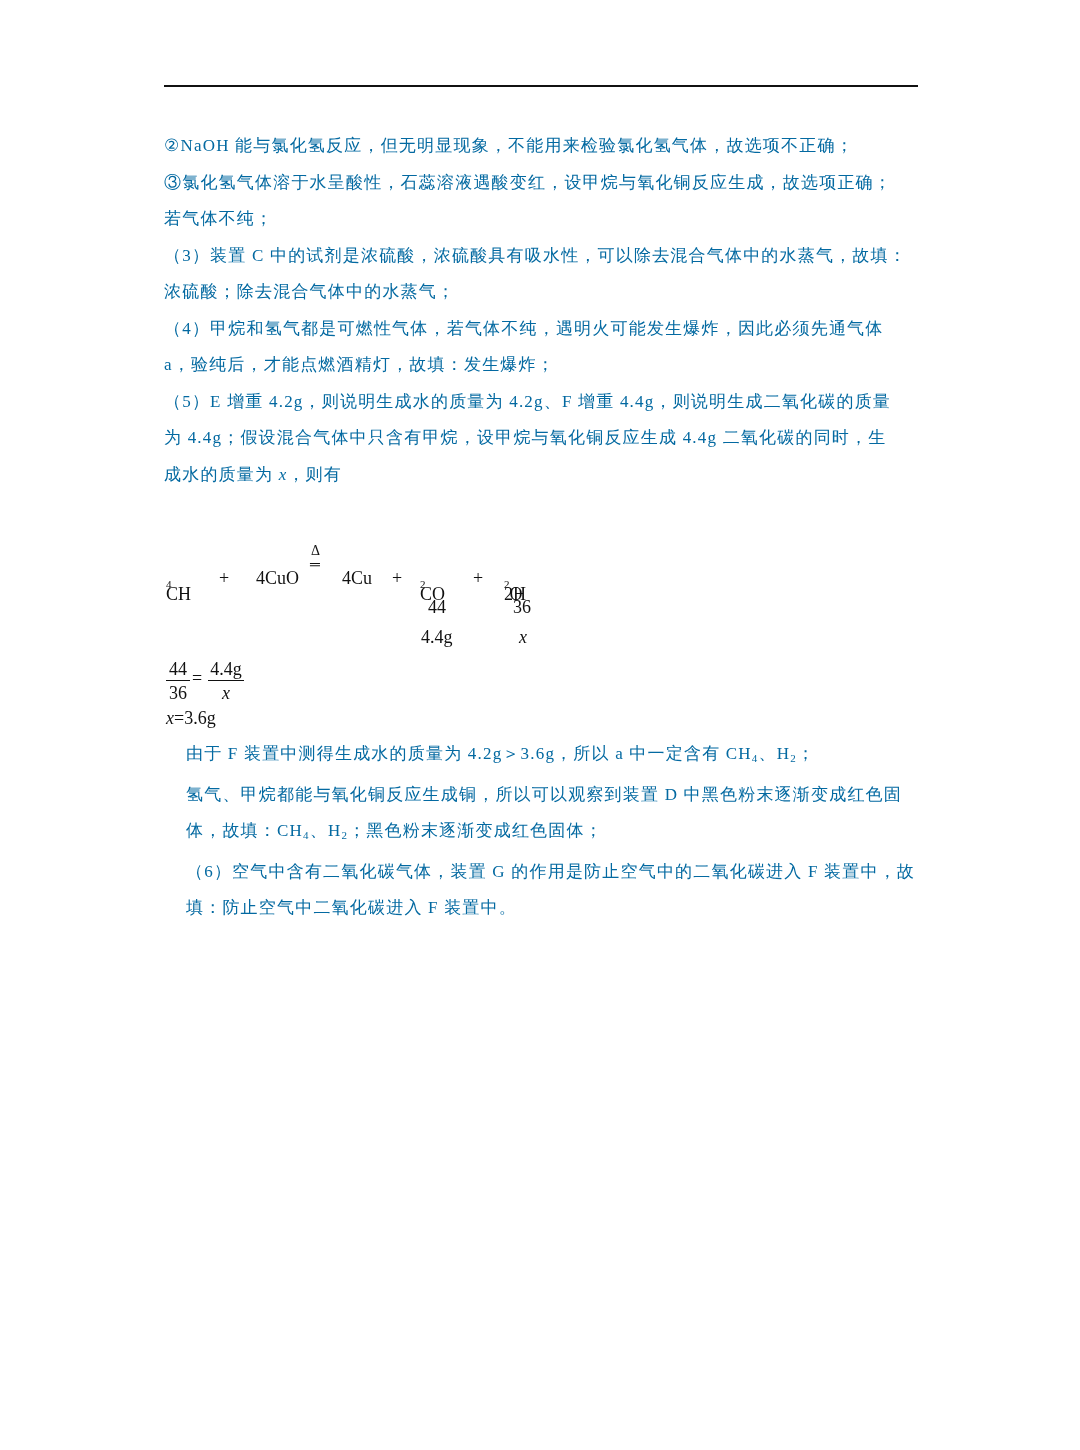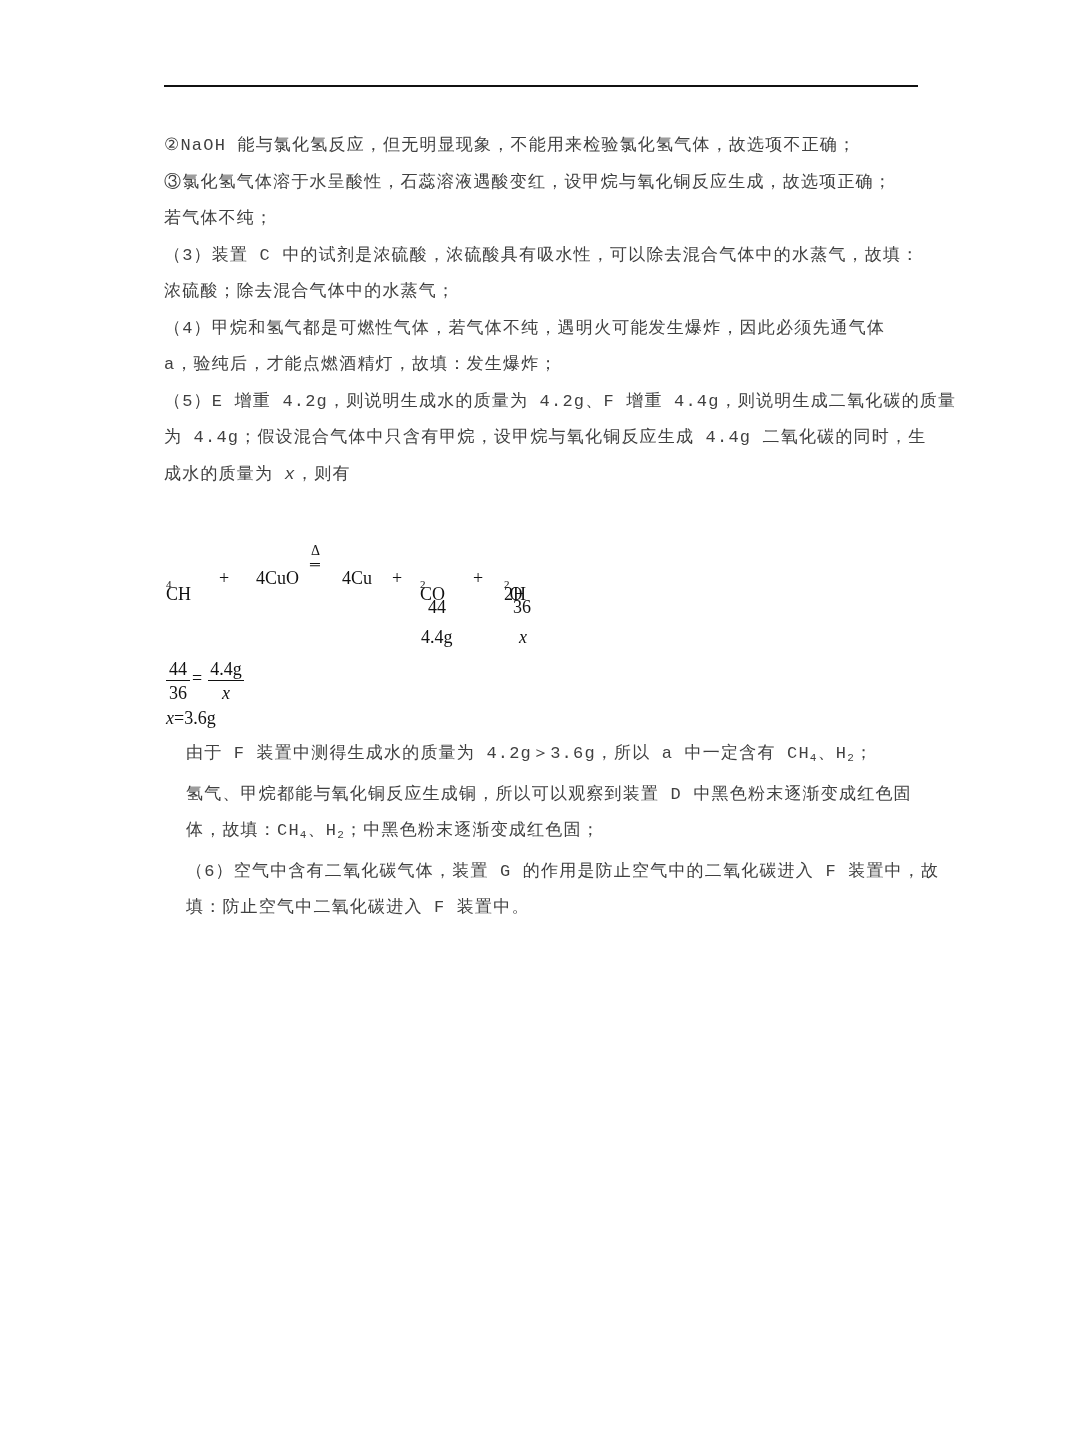--- a/index.html
+++ b/index.html
@@ -1,21 +1,21 @@
 <!DOCTYPE html>
 <html><head>
   <meta charset="utf-8">
   <style>
     html, body { margin: 0; padding: 0; background: #ffffff; }
     body { width: 1080px; height: 1450px; position: relative; overflow: hidden; }
     .rule { position: absolute; left: 164px; top: 85px; width: 754px; height: 2px; background: #111; }
     .page { position: absolute; left: 164px; top: 128px; width: 756px; }
     .red {
-      color: #404040;
-      font-family: Liberation Mono, monospace;
+      color: #0369a1;
+      font-family: Liberation Serif, serif;
       font-size: 17px;
       line-height: 36.5px;
       letter-spacing: 1.2px;
       margin: 0;
       white-space: nowrap;
     }
     .black {
       color: #111;
       font-family: "Liberation Serif", "DejaVu Serif", serif;
       font-size: 18px;
@@ -82,16 +82,16 @@
     <span class="num">4.4g</span>
     <span class="bar"></span>
     <i class="den">x</i>
   </div>
   <span class="ratio" style="left:166px; top:708px;"><i>x</i><span>=3.6g</span></span>
 </div>
 
 <div class="page" style="top:736px;margin-left:22px;">
   <p class="red"><span>由于 F 装置中测得生成水的质量为 4.2g＞3.6g，所以 a 中一定含有 CH</span><sub>4</sub><span>、H</span><sub>2</sub><span>；</span></p>
   <p class="red">氢气、甲烷都能与氧化铜反应生成铜，所以可以观察到装置 D 中黑色粉末逐渐变成红色固</p>
-  <p class="red"><span>体，故填：CH</span><sub>4</sub><span>、H</span><sub>2</sub><span>；中黑色粉末逐渐变成红色固；</span></p>
+  <p class="red"><span>体，故填：CH</span><sub>4</sub><span>、H</span><sub>2</sub><span>；黑色粉末逐渐变成红色固体；</span></p>
   <p class="red">（6）空气中含有二氧化碳气体，装置 G 的作用是防止空气中的二氧化碳进入 F 装置中，故</p>
   <p class="red">填：防止空气中二氧化碳进入 F 装置中。</p>
 </div>
 
 </body></html>

